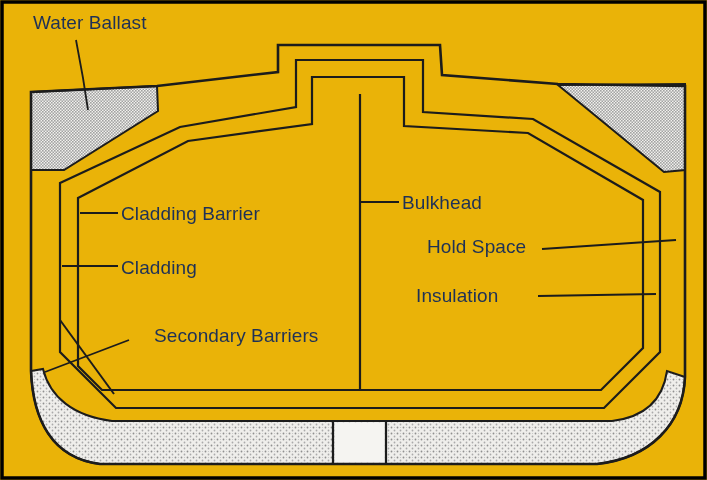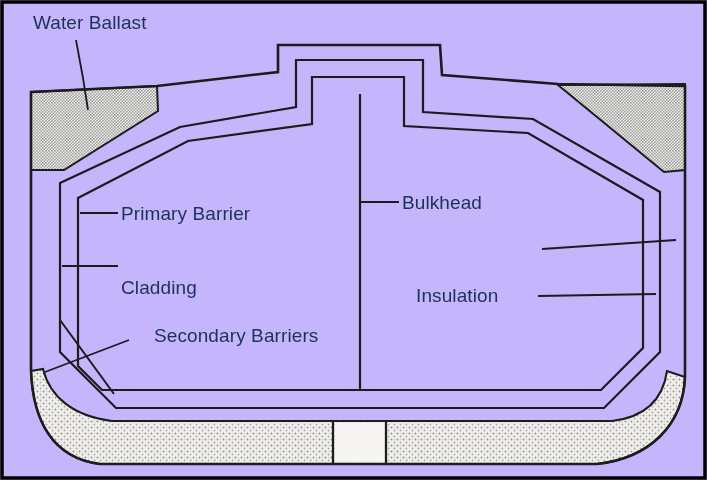--- a/index.html
+++ b/index.html
@@ -1,35 +1,35 @@
 <!DOCTYPE html>
 <html><head>
 <meta charset="utf-8">
 <style>
   html,body{margin:0;padding:0;background:#ffffff;}
   #stage{
     position:relative;
     width:707px;height:480px;
-    background:#c4b5fd;
+    background:#eab308;
     overflow:hidden;
     font-family:"Liberation Sans", sans-serif;
     text-align:center;
   }
   #diagram-svg{position:absolute;left:0;top:0;}
   .lbl{
     position:absolute;
     font-size:19px;
     line-height:20px;
     color:#1e3157;
     white-space:nowrap;
     letter-spacing:0.1px;
   }
   .lbl-water-ballast{left:33px;top:13px;}
   .lbl-primary-barrier{left:121px;top:204px;}
-  .lbl-cladding{left:121px;top:258px;margin-top:20px;}
+  .lbl-cladding{left:121px;top:258px;}
   .lbl-secondary-barriers{left:131px;top:326px;margin-left:23px;}
   .lbl-bulkhead{left:402px;top:193px;}
   .lbl-hold-space{left:427px;top:237px;}
   .lbl-insulation{left:416px;top:286px;}
 </style>
 </head>
 <body>
 
 <div id="stage">
 
@@ -80,18 +80,19 @@
       <path d="M 129 340 L 45 372"></path>
       <path d="M 361 202 L 399 202"></path>
       <path d="M 542 249 L 676 240"></path>
       <path d="M 538 296 L 656 294"></path>
     </g>
 
     <rect x="2" y="2" width="703" height="476" fill="none" stroke="#000000" stroke-width="3.5"></rect>
   </svg>
 
   <div class="lbl lbl-water-ballast">Water Ballast</div>
-  <div class="lbl lbl-primary-barrier">Primary Barrier</div>
+  <div class="lbl lbl-primary-barrier">Cladding Barrier</div>
   <div class="lbl lbl-cladding">Cladding</div>
   <div class="lbl lbl-secondary-barriers">Secondary Barriers</div>
   <div class="lbl lbl-bulkhead">Bulkhead</div>
+  <div class="lbl lbl-hold-space">Hold Space</div>
   <div class="lbl lbl-insulation">Insulation</div>
 </div>
 
 </body></html>

